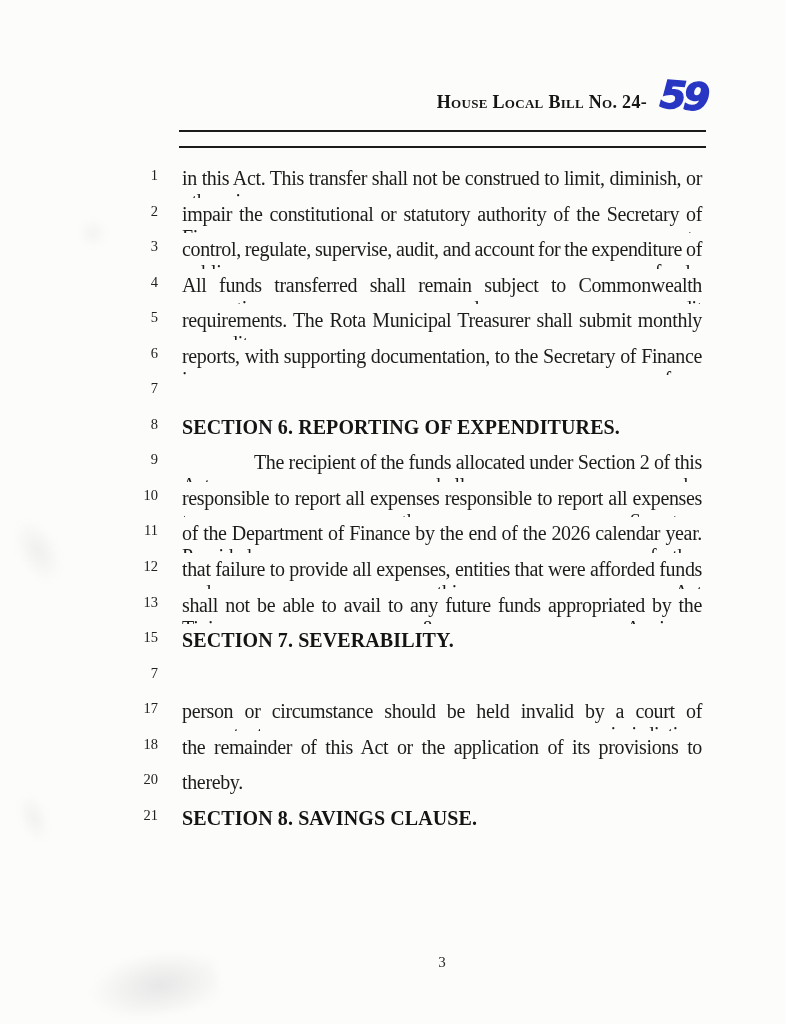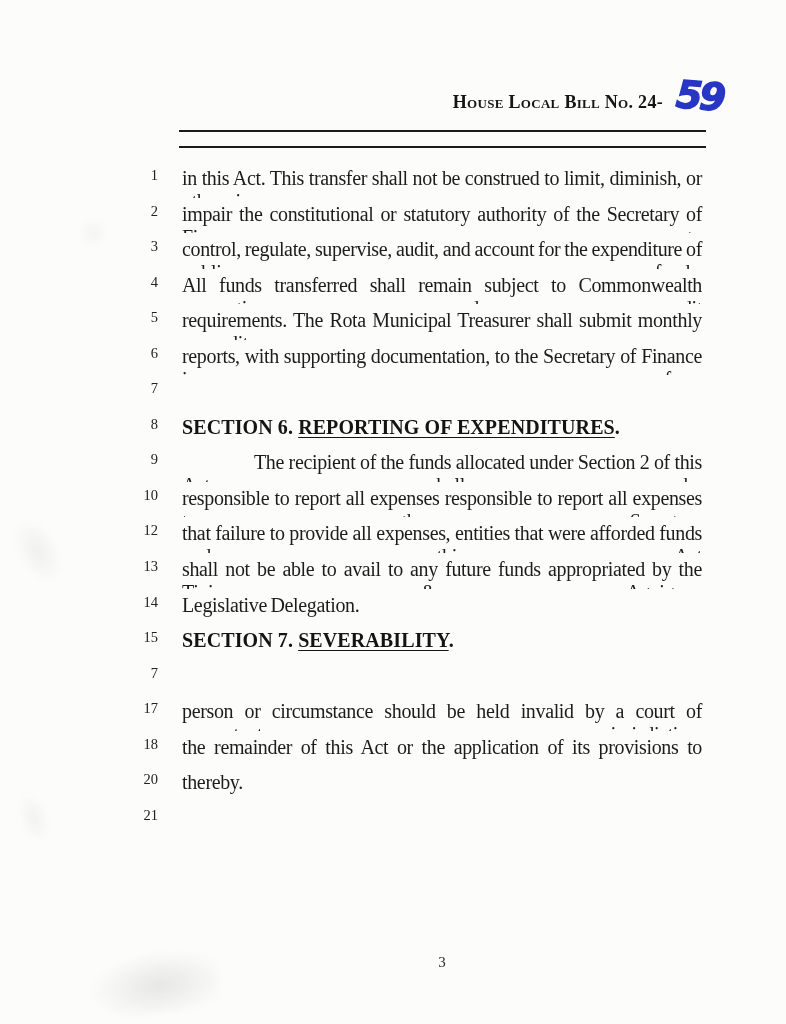--- a/index.html
+++ b/index.html
@@ -12,21 +12,21 @@
     position:relative;
     width:786px;height:1024px;
     background:#fcfcfa;
     overflow:hidden;
     color:#1e1e1e;
   }
 
   
   .header{
     position:absolute;
-    left:188px; top:88px;
+    left:172px; top:88px;
     width:527px; height:40px;
   }
   .bill-label{
     position:absolute;
     right:52px; top:4px;
     font-variant:small-caps;
     font-weight:bold;
     font-size:18px;
     letter-spacing:0.3px;
     white-space:pre;
@@ -84,21 +84,20 @@
   .txt.just{text-align:justify;}
   .txt.just::after{content:"";display:inline-block;width:100%;height:0;}
   .txt.ind{text-indent:72px;}
   .txt.sect{
     font-weight:bold;
     letter-spacing:0.1px;
     word-spacing:0px;
     color:#141414;
   }
   .und{
-    text-decoration:underline;
     text-decoration-thickness:1.4px;
     text-underline-offset:3px;
   }
 
   
   .footer{
     position:absolute;
     left:180px; top:954px;
     width:524px;
     text-align:center;
@@ -167,52 +166,53 @@
       </div>
       <div class="line">
         <span class="num">9</span>
         <span class="txt just ind">The recipient of the funds allocated under Section 2 of this Act shall be</span>
       </div>
       <div class="line">
         <span class="num">10</span>
         <span class="txt just">responsible to report all expenses responsible to report all expenses to the Secretary</span>
       </div>
       <div class="line">
+        <span class="num">11</span>
+        <span class="txt just">of the Department of Finance by the end of the 2026 calendar year. Provided further</span>
+      </div>
+      <div class="line">
         <span class="num">12</span>
         <span class="txt just">that failure to provide all expenses, entities that were afforded funds under this Act</span>
       </div>
       <div class="line">
         <span class="num">13</span>
         <span class="txt just">shall not be able to avail to any future funds appropriated by the Tinian &amp; Aguiguan</span>
       </div>
       <div class="line">
-        <span class="num">14</span>
-        <span class="txt">Legislative Delegation.</span>
-      </div>
-      <div class="line">
         <span class="num">15</span>
         <span class="txt sect"><span>SECTION 7. </span><span class="und">SEVERABILITY</span><span>.</span></span>
       </div>
       <div class="line">
         <span class="num">7</span>
       </div>
       <div class="line">
         <span class="num">17</span>
         <span class="txt just">person or circumstance should be held invalid by a court of competent jurisdiction,</span>
       </div>
       <div class="line">
         <span class="num">18</span>
         <span class="txt just">the remainder of this Act or the application of its provisions to persons or</span>
       </div>
       <div class="line">
         <span class="num">20</span>
         <span class="txt">thereby.</span>
       </div>
       <div class="line">
         <span class="num">21</span>
+        <span class="txt sect"><span>SECTION 8. </span><span class="und">SAVINGS CLAUSE</span><span>.</span></span>
       </div>
     </div>
 
   <div class="footer">
     <span>3</span>
   </div>
 
   <div class="smudge sm1"></div>
   <div class="smudge sm2"></div>
   <div class="smudge sm3"></div>

